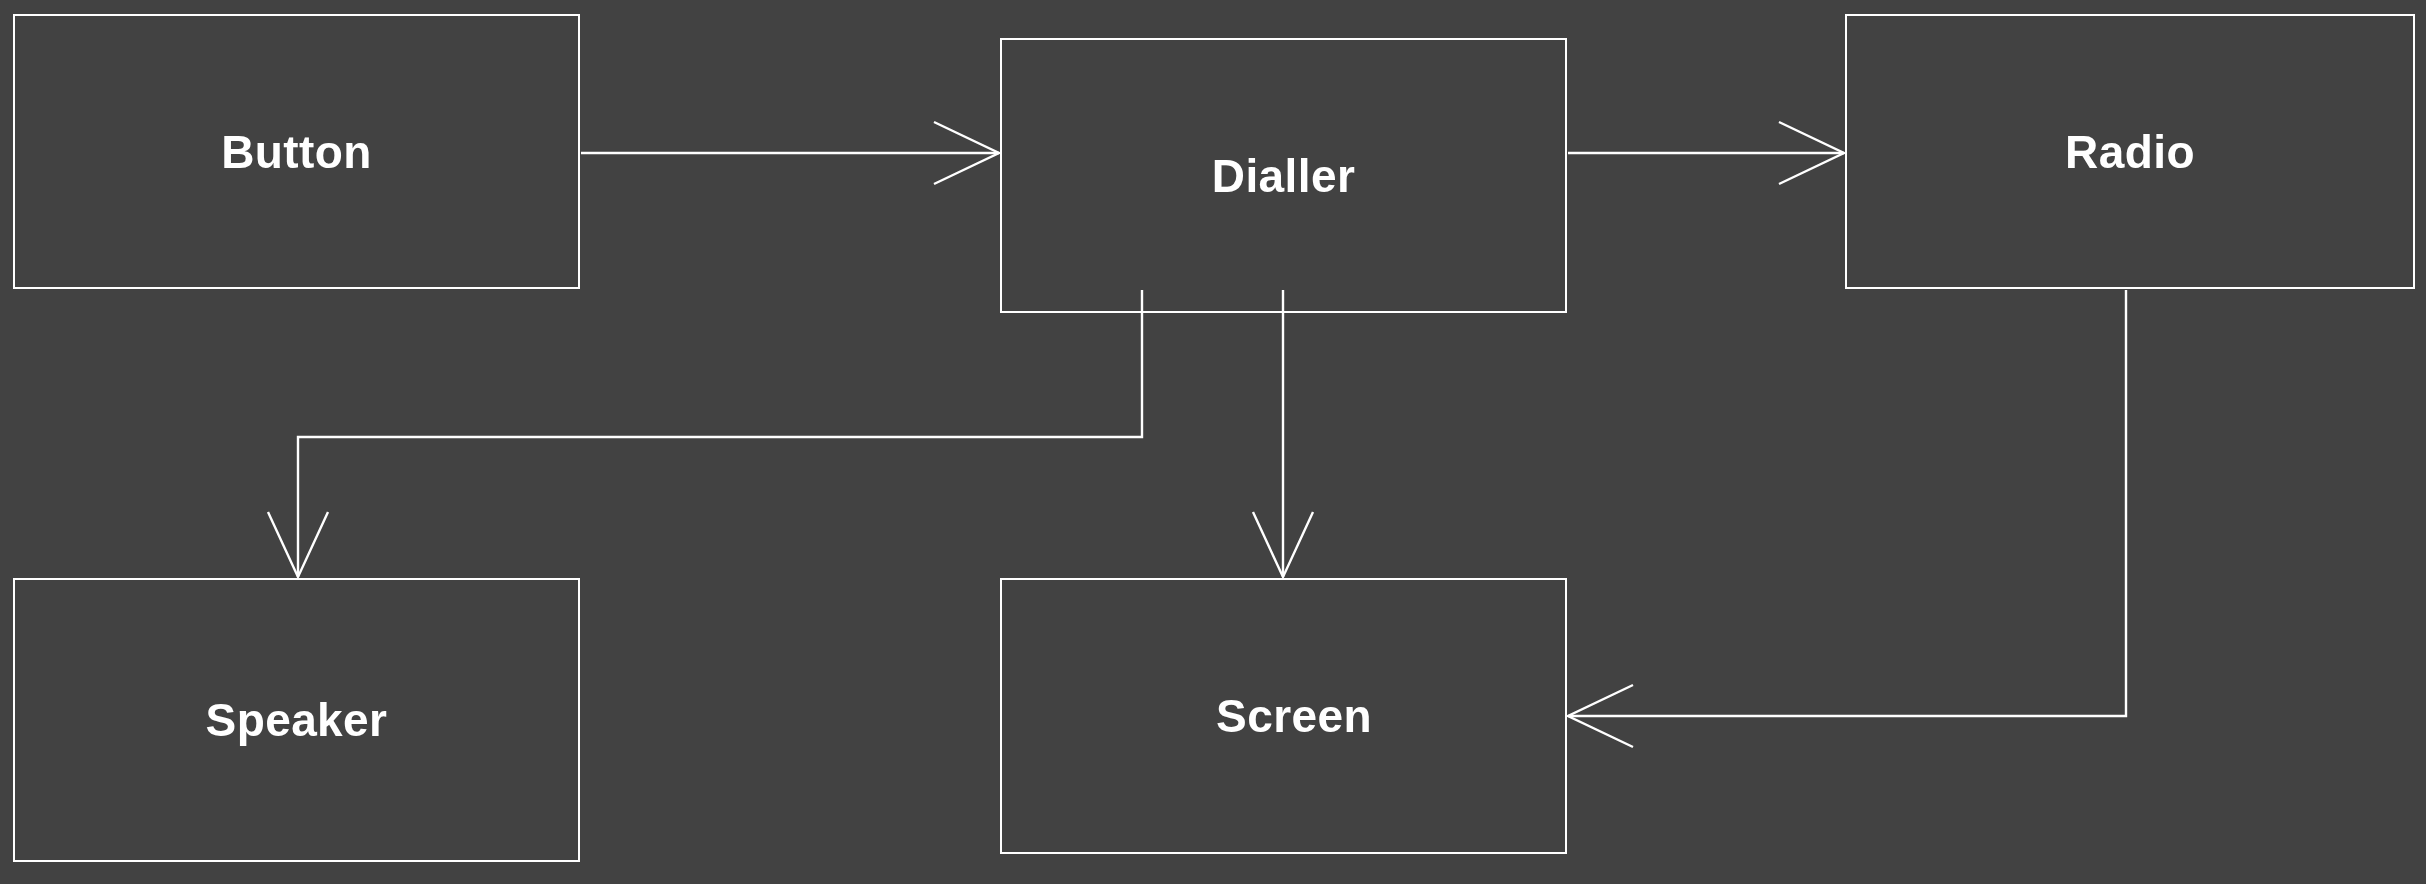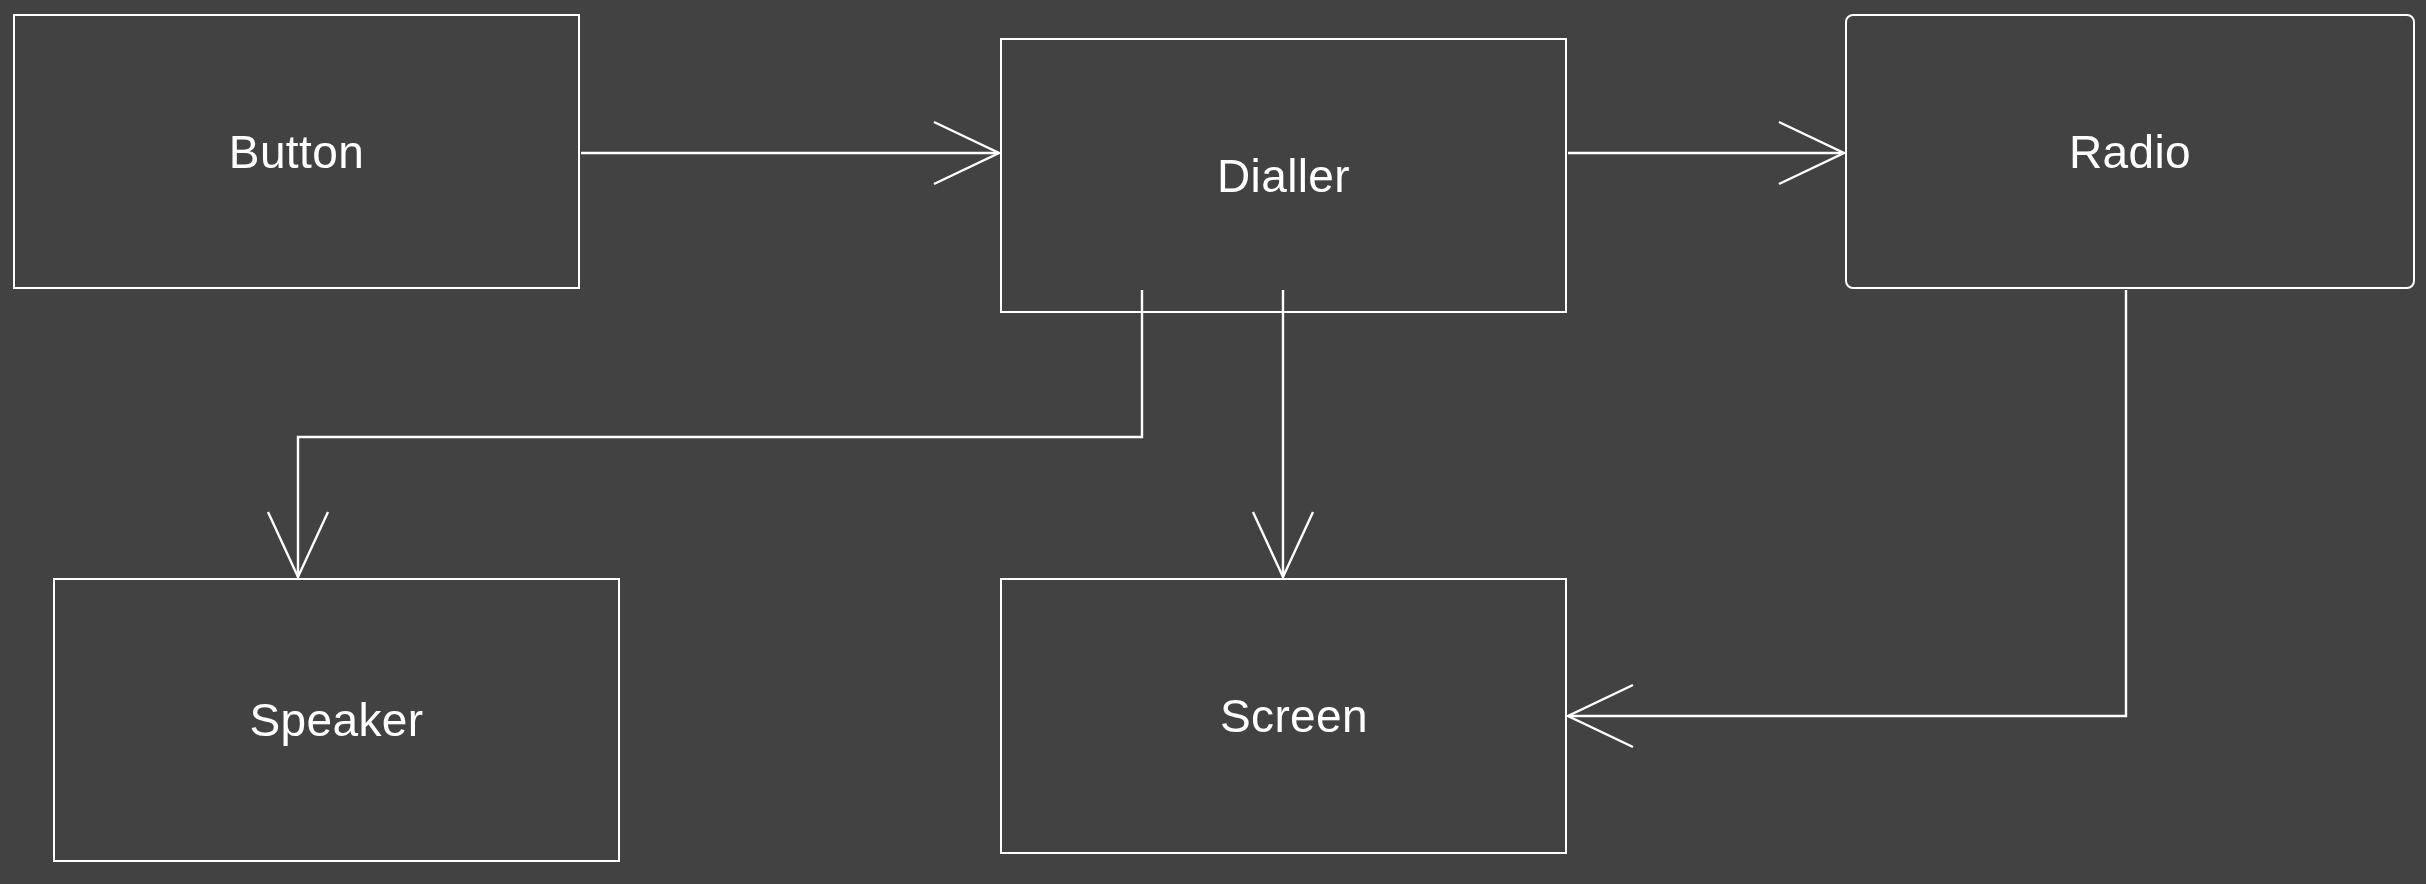--- a/index.html
+++ b/index.html
@@ -32,21 +32,21 @@
     box-sizing: border-box;
     border: 2px solid #ffffff;
     background: transparent;
     display: flex;
     align-items: center;
     justify-content: center;
   }
   .node-label {
     color: #ffffff;
     font-family: "Liberation Sans", sans-serif;
-    font-weight: normal;
+    font-weight: bold;
     font-size: 46px;
     letter-spacing: 0.4px;
     line-height: 1;
     white-space: nowrap;
     user-select: none;
   }
 </style>
 </head>
 <body>
 
@@ -81,25 +81,25 @@
   </svg>
 
   <div class="node-box" style="left:13px;  top:14px;  width:567px; height:275px;">
     <span class="node-label">Button</span>
   </div>
 
   <div class="node-box" style="left:1000px; top:14px;  width:567px; height:275px;margin-top:24px;">
     <span class="node-label">Dialler</span>
   </div>
 
-  <div class="node-box" style="left:1845px; top:14px;  width:570px; height:275px;border-radius:8px;">
+  <div class="node-box" style="left:1845px; top:14px;  width:570px; height:275px;">
     <span class="node-label">Radio</span>
   </div>
 
-  <div class="node-box" style="left:13px;  top:578px; width:567px; height:284px;margin-left:40px;">
+  <div class="node-box" style="left:13px;  top:578px; width:567px; height:284px;">
     <span class="node-label">Speaker</span>
   </div>
 
   <div class="node-box" style="left:1000px; top:578px; width:567px; height:276px;padding-left:21px;">
     <span class="node-label">Screen</span>
   </div>
 
 </div>
 
 </body></html>

